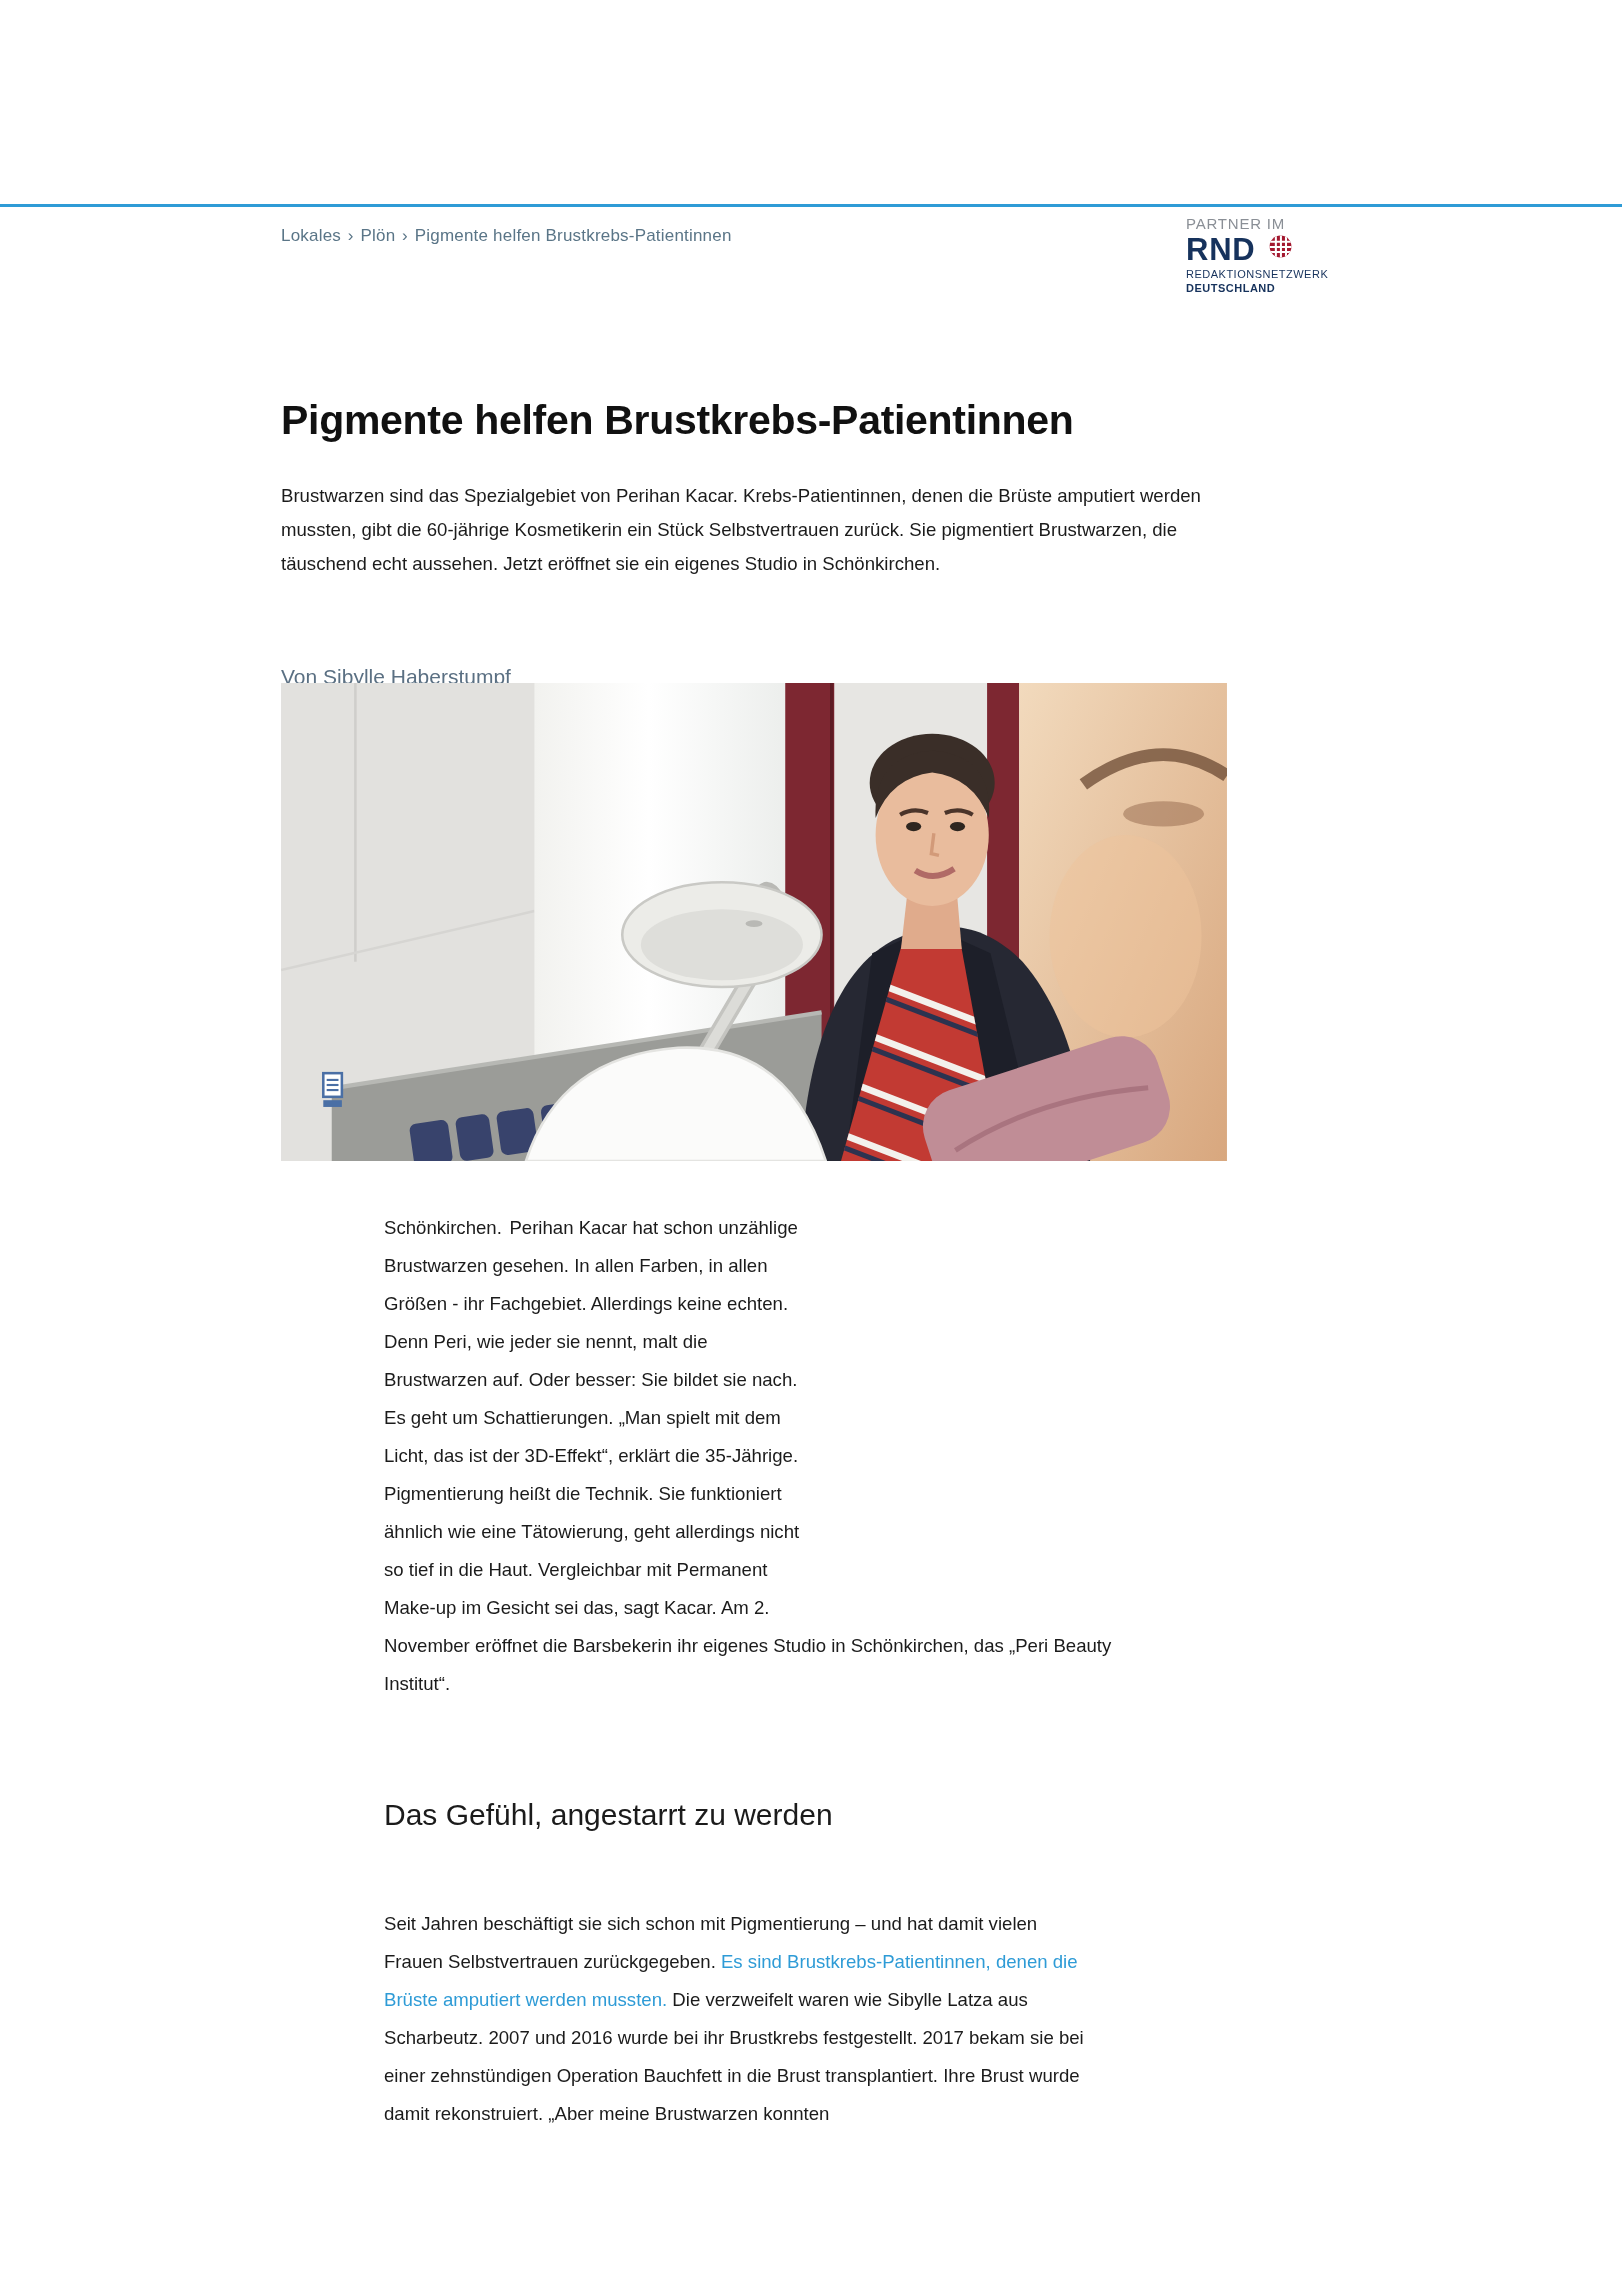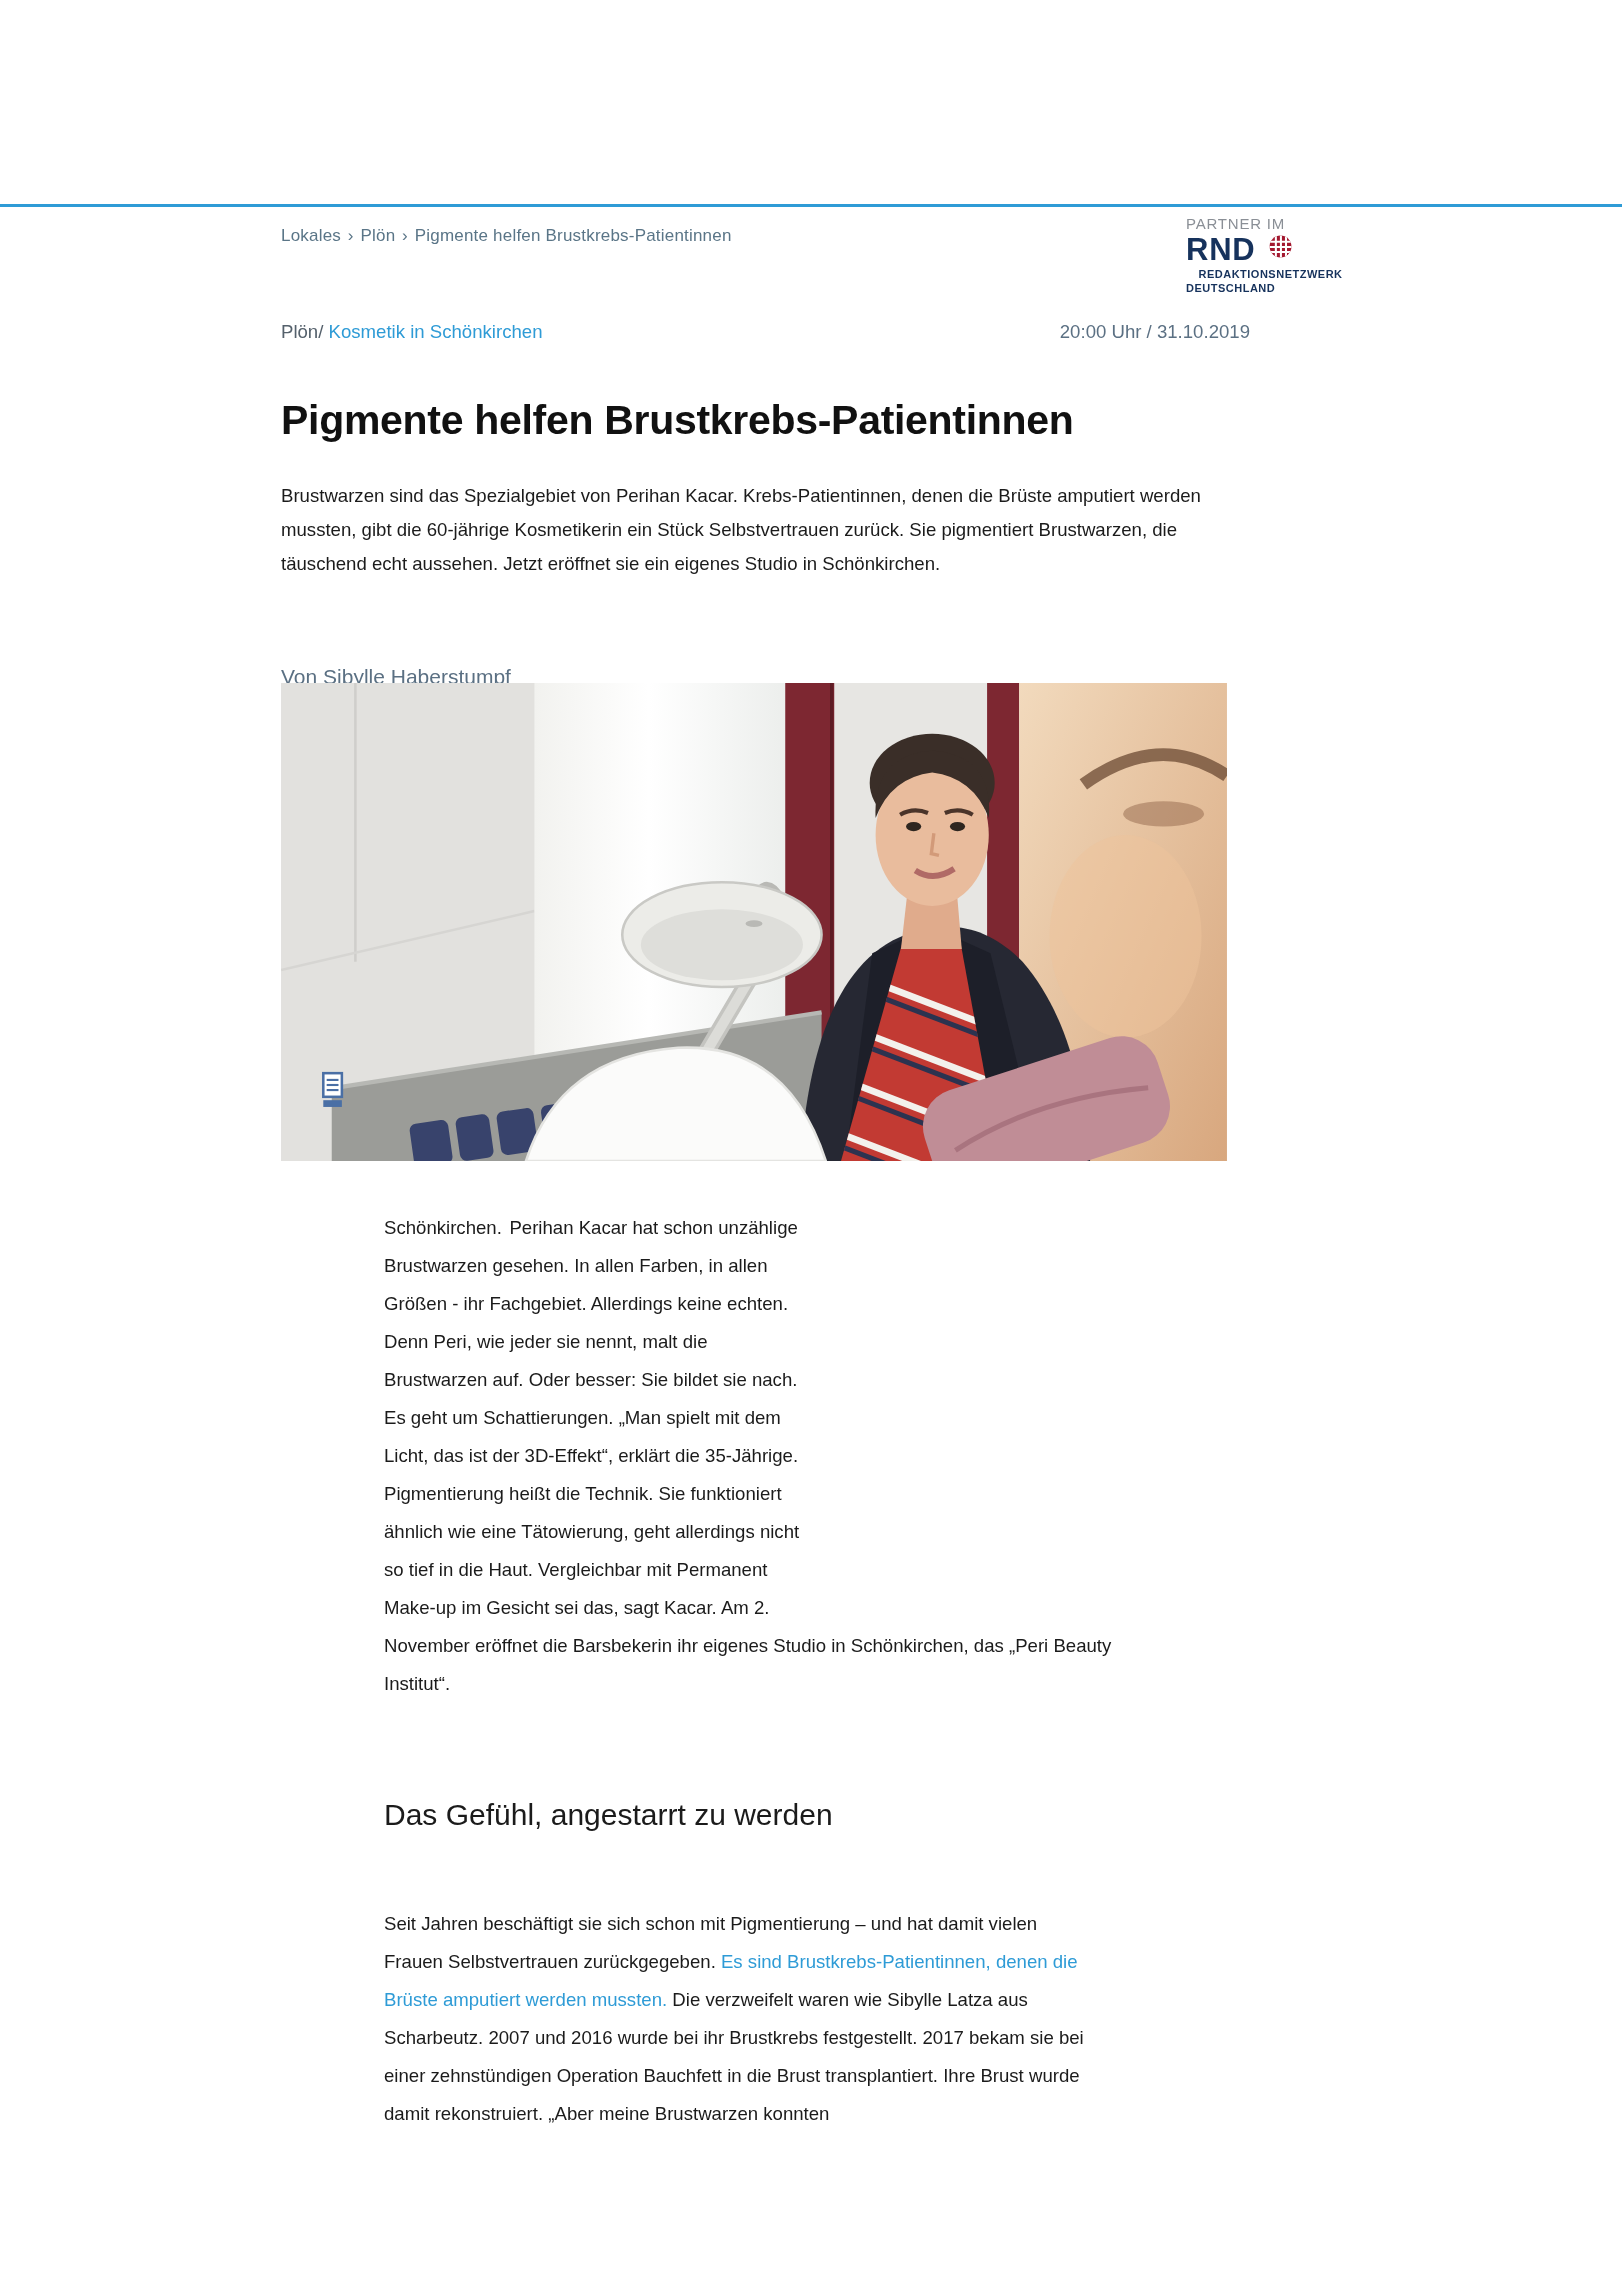--- a/index.html
+++ b/index.html
@@ -11,21 +11,21 @@
   .breadcrumb{position:absolute;left:281px;top:226px;font-size:17px;color:#5A7587;letter-spacing:0.2px;}
   .breadcrumb a{color:#5A7587;text-decoration:none;cursor:pointer;}
   .breadcrumb .sep{margin:0 6.8px;color:#5A7587;}
 
   
   .rnd-logo{position:absolute;left:1186px;top:215px;width:169px;cursor:pointer;}
   .rnd-partner{font-size:15px;color:#8a8f96;letter-spacing:0.8px;margin-bottom:1.7px;}
   .rnd-brand-row{display:flex;align-items:center;gap:11px;line-height:1;}
   .rnd-brand{font-size:31px;font-weight:bold;color:#16325C;letter-spacing:0.8px;}
   .rnd-globe{display:inline-block;margin-top:-5px;}
-  .rnd-sub1{font-size:11px;font-weight:bold;color:#16325C;letter-spacing:0.5px;margin-top:3.4px;text-align:center;}
+  .rnd-sub1{font-size:11px;font-weight:normal;color:#16325C;letter-spacing:0.5px;margin-top:3.4px;}
   .rnd-sub2{font-size:11px;font-weight:bold;color:#16325C;letter-spacing:0.5px;margin-top:1.7px;}
 
   
   .kicker-row{position:absolute;left:281px;top:321px;width:969px;display:flex;
               justify-content:space-between;align-items:baseline;font-size:18.6px;}
   .kicker-loc{color:#55616c;}
   .kicker-cat{color:#2E9BD6;text-decoration:none;cursor:pointer;}
   .dateline-time{color:#5B7083;font-size:18.6px;}
 
   .headline{position:absolute;left:281px;top:370px;width:1014px;font-size:41px;font-weight:600;
@@ -73,27 +73,20 @@
           <line x1="0" y1="10.5" x2="32" y2="10.5"></line>
           <line x1="0" y1="16.5" x2="32" y2="16.5"></line>
           <line x1="0" y1="22.5" x2="32" y2="22.5"></line>
         </g>
       </svg>
     </div>
     <div class="rnd-sub1">REDAKTIONSNETZWERK</div>
     <div class="rnd-sub2">DEUTSCHLAND</div>
   </div>
 
-  <div class="kicker-row">
-    <div>
-      <span class="kicker-loc">Plön/</span>
-      <a class="kicker-cat">Kosmetik in Schönkirchen</a>
-    </div>
-    <div class="dateline-time">20:00 Uhr / 31.10.2019</div>
-  </div>
 
   <h1 class="headline">Pigmente helfen Brustkrebs-Patientinnen</h1>
 
   <p class="lead">Brustwarzen sind das Spezialgebiet von Perihan Kacar. Krebs-Patientinnen, denen die Brüste amputiert werden mussten, gibt die 60-jährige Kosmetikerin ein Stück Selbstvertrauen zurück. Sie pigmentiert Brustwarzen, die täuschend echt aussehen. Jetzt eröffnet sie ein eigenes Studio in Schönkirchen.</p>
 
   <div class="byline">Von Sibylle Haberstumpf</div>
 
   <figure class="photo" style="margin:0">
     <svg width="946" height="478" viewBox="0 0 1120 566">
       <defs>

